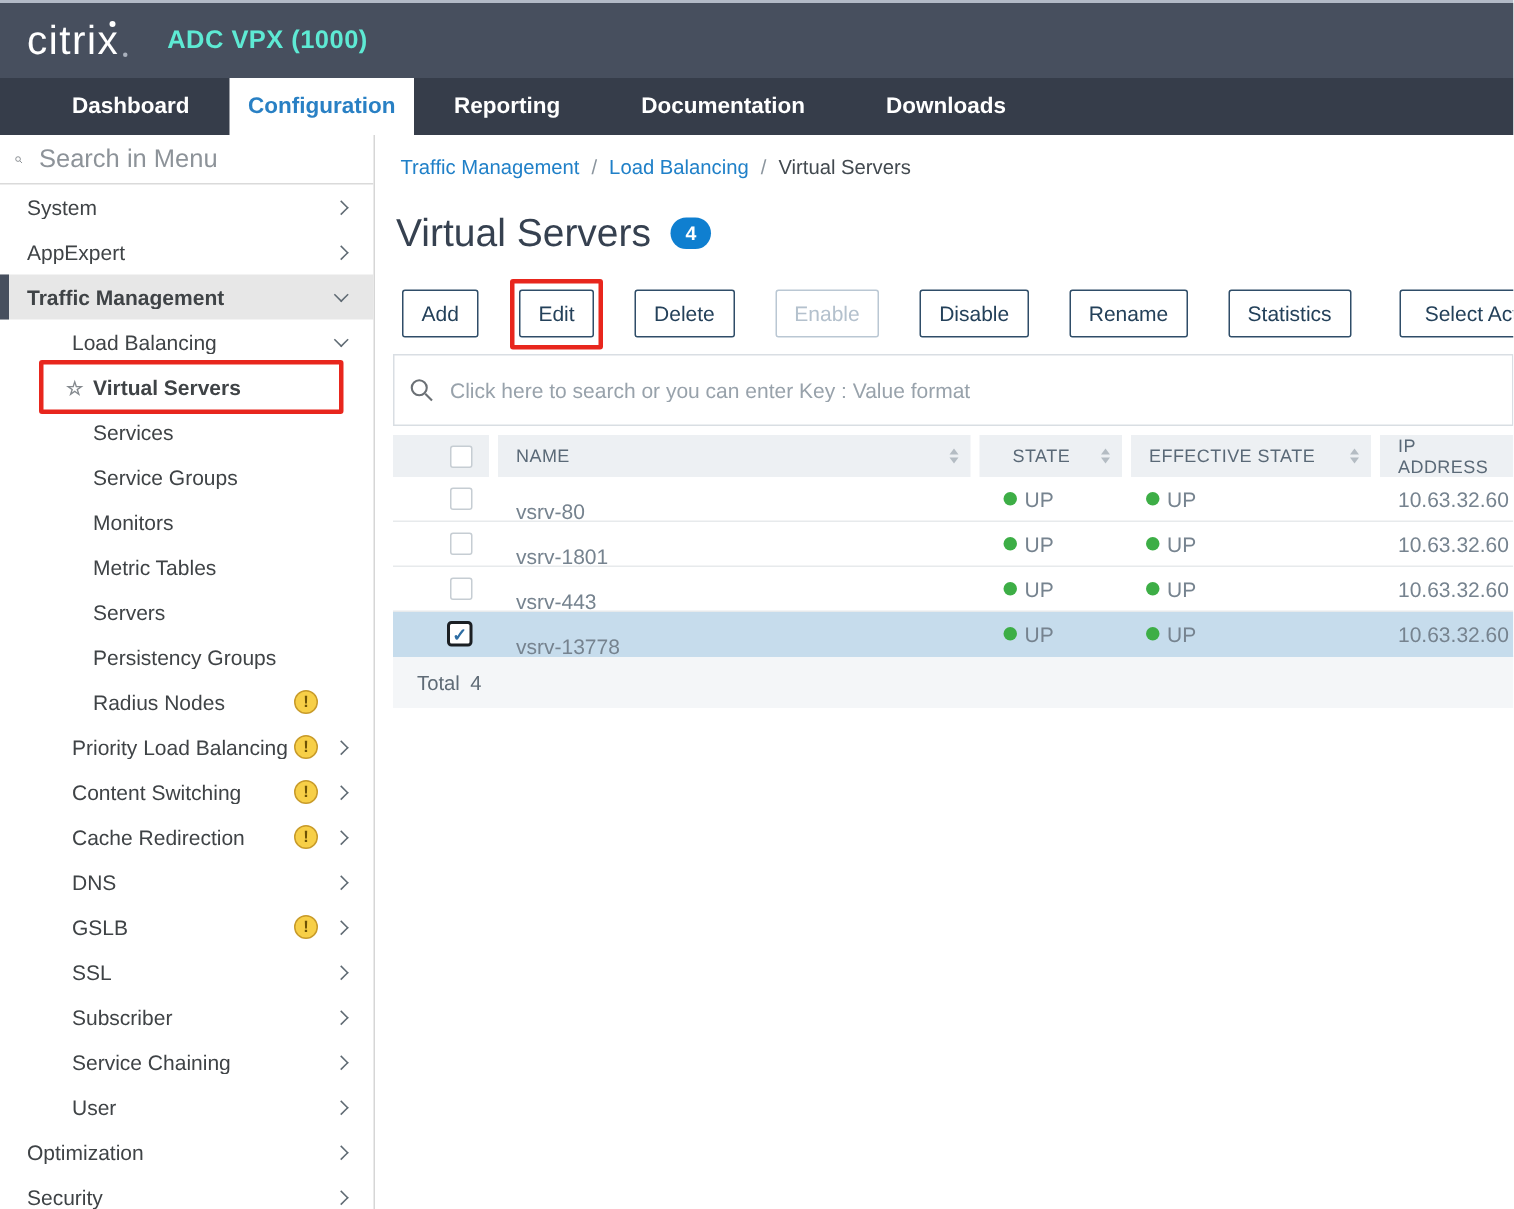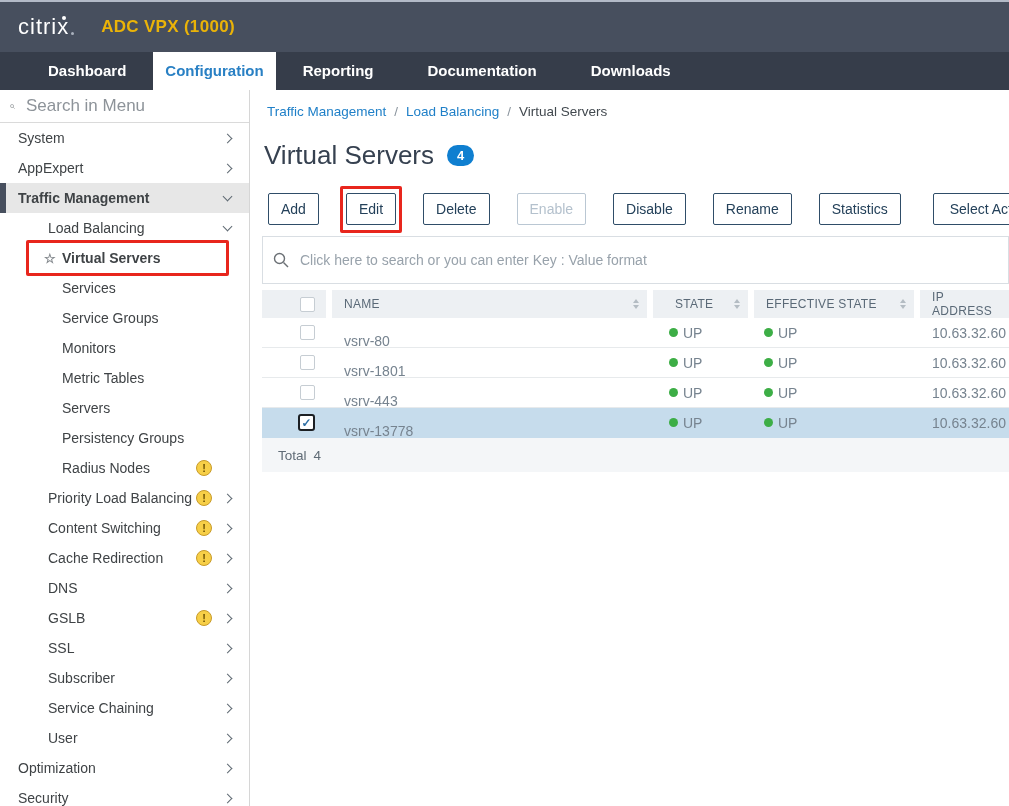--- a/index.html
+++ b/index.html
@@ -2,24 +2,24 @@
 <html><head>
 <meta charset="utf-8">
 <style>
   * { box-sizing: border-box; }
   html,body { margin:0; padding:0; width:1009px; height:806px; overflow:hidden;
               font-family:"Liberation Sans", sans-serif; background:#fff; }
 
   
   .top-strip { height:2px; background:#b3bac7; }
   .topbar { height:50px; background:#474f5e; display:flex; align-items:center; padding-left:18px; }
-  .logo { color:#fff; font-size:22px; letter-spacing:1px; position:relative; line-height:1; padding-right:8px; }
+  .logo { color:#fff; font-size:27px; letter-spacing:1px; position:relative; line-height:1; padding-right:8px; }
   .logo::after { content:""; position:absolute; top:0; right:11px; width:4px; height:4px; border-radius:50%; background:#fff; }
   .logo::before { content:""; position:absolute; bottom:3px; right:3px; width:3px; height:3px; border-radius:50%; background:#aab1bd; }
-  .app-title { color:#eab308; font-size:17px; font-weight:700; margin-left:24px; letter-spacing:.3px; }
+  .app-title { color:#5eead4; font-size:17px; font-weight:700; margin-left:24px; letter-spacing:.3px; }
 
   .navbar { height:38px; background:#363d4a; display:flex; align-items:stretch; padding-left:21px; }
   .nav-tab { color:#fff; font-size:15px; font-weight:700; line-height:38px; padding:0 27px; cursor:pointer; white-space:nowrap; }
   .nav-tab.active { background:#fff; color:#2980c4; padding:0 12px; }
 
   
   .content { display:flex; height:716px; }
   .sidebar { width:250px; flex:0 0 250px; border-right:1px solid #d6d6d6; overflow:hidden; }
   .main { flex:1; padding:14px 0 0 12px; overflow:hidden; }
 

